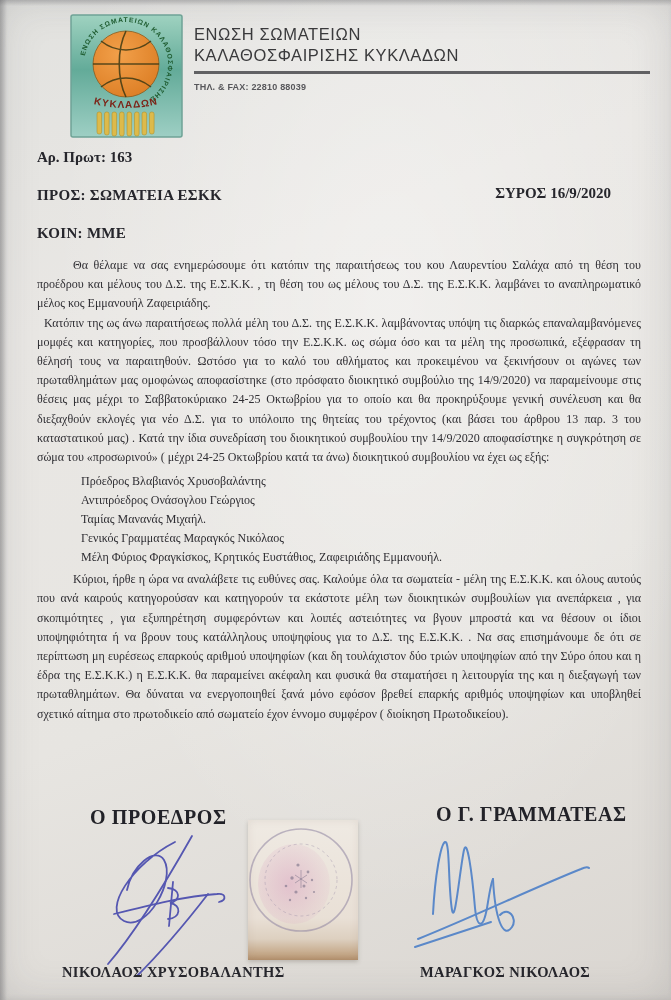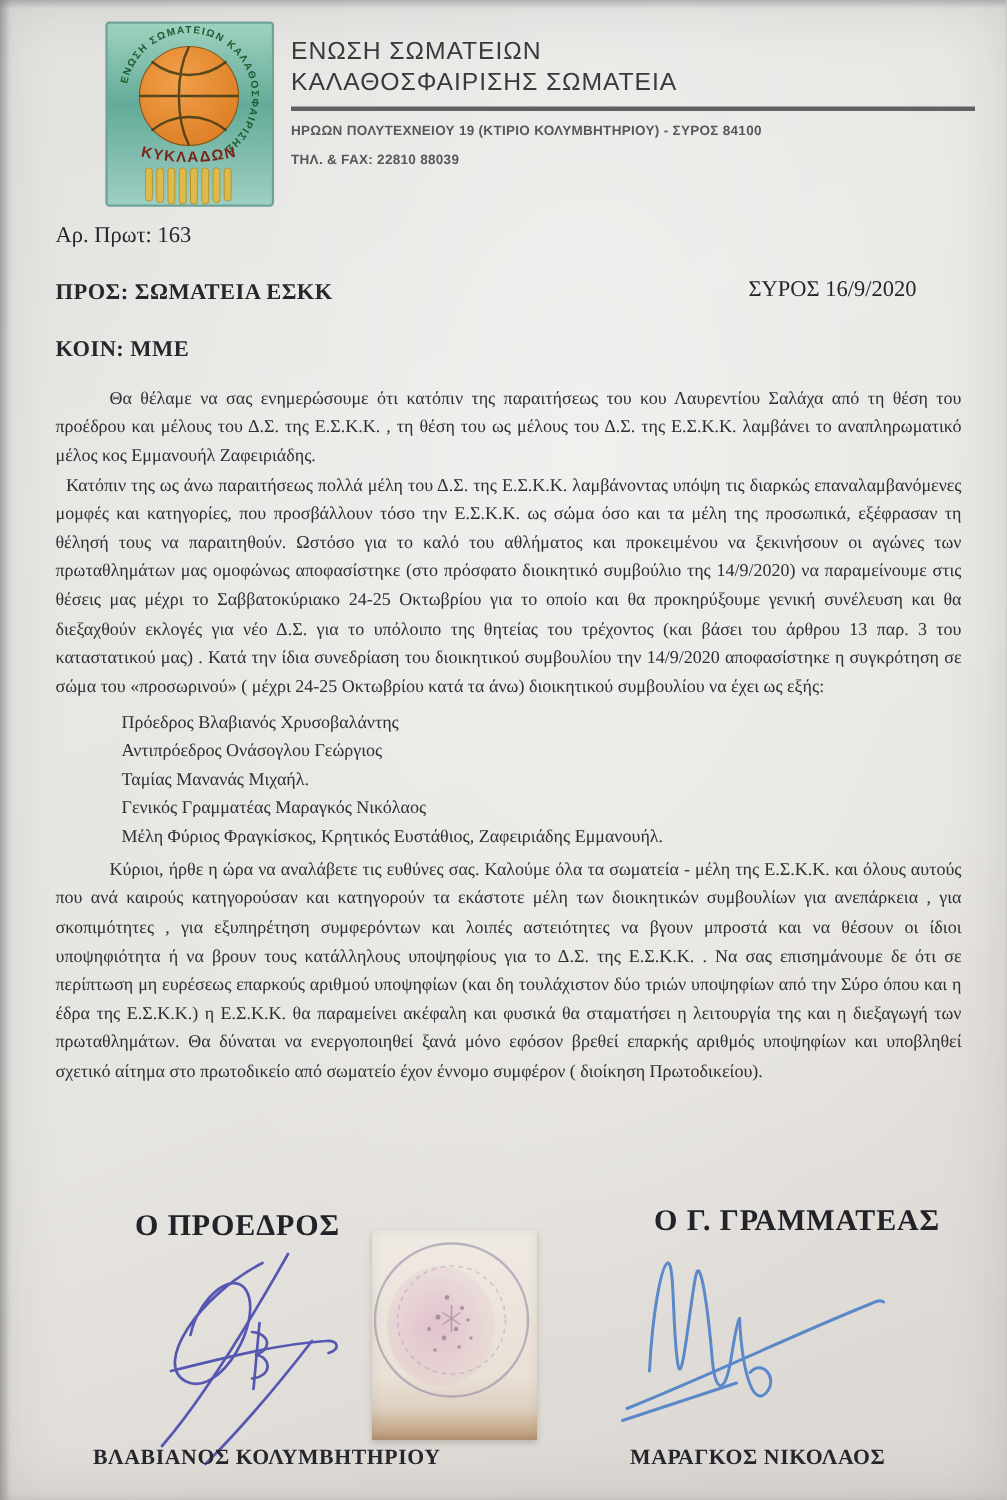--- a/index.html
+++ b/index.html
@@ -19,21 +19,21 @@
   
   .logo{position:absolute;left:70px;top:14px;width:113px;height:124px;}
   .org-block{position:absolute;left:194px;top:24px;width:456px;
     font-family:"Liberation Sans", sans-serif;}
   .org-name{font-size:16.5px;line-height:21px;font-weight:normal;color:#3a3a3c;letter-spacing:.6px;}
   .rule{height:2.5px;background:#49494c;margin-top:5px;opacity:.85;}
   .addr{margin-top:7px;font-size:9px;line-height:12px;font-weight:bold;color:#57575b;letter-spacing:.2px;}
 
   
   .meta-row{position:absolute;left:37px;top:149px;width:574px;display:flex;
-    justify-content:space-between;font-weight:normal;font-size:15px;color:#26262c;text-align:center;}
+    justify-content:space-between;font-weight:bold;font-size:15px;color:#26262c;text-align:center;}
   .meta-row .right{padding-right:0;margin-top:36px;}
   .to-line{position:absolute;left:37px;top:187px;font-weight:bold;font-size:15px;color:#26262c;letter-spacing:.3px;}
   .cc-line{position:absolute;left:37px;top:225px;font-weight:bold;font-size:15px;color:#26262c;letter-spacing:.3px;}
 
   
   .body-text{position:absolute;left:37px;top:256px;width:604px;
     font-size:12px;line-height:19.2px;text-align:justify;color:#2f2e33;}
   .body-text p{margin:0;}
   .p-first{text-indent:36px;}
   .p-cont{text-indent:7px;}
@@ -99,23 +99,22 @@
         <rect x="57" y="98" width="4.6" height="24" rx="2"></rect>
         <rect x="64.5" y="98" width="4.6" height="24" rx="2"></rect>
         <rect x="72" y="98" width="4.6" height="23" rx="2"></rect>
         <rect x="79.5" y="98" width="4.6" height="22" rx="2"></rect>
       </g>
     </svg>
   </div>
 
   <div class="org-block">
     <div class="org-name">ΕΝΩΣΗ ΣΩΜΑΤΕΙΩΝ</div>
-    <div class="org-name">ΚΑΛΑΘΟΣΦΑΙΡΙΣΗΣ ΣΩΜΑΤΕΙΑ</div>
+    <div class="org-name">ΚΑΛΑΘΟΣΦΑΙΡΙΣΗΣ ΚΥΚΛΑΔΩΝ</div>
     <div class="rule"></div>
-    <div class="addr">ΗΡΩΩΝ ΠΟΛΥΤΕΧΝΕΙΟΥ 19 (ΚΤΙΡΙΟ ΚΟΛΥΜΒΗΤΗΡΙΟΥ) - ΣΥΡΟΣ 84100</div>
     <div class="addr">ΤΗΛ. &amp; FAX: 22810 88039</div>
   </div>
 
   <div class="meta-row">
     <span>Αρ. Πρωτ: 163</span>
     <span class="right">ΣΥΡΟΣ 16/9/2020</span>
   </div>
   <div class="to-line">ΠΡΟΣ: ΣΩΜΑΤΕΙΑ ΕΣΚΚ</div>
   <div class="cc-line">ΚΟΙΝ: ΜΜΕ</div>
 
@@ -177,15 +176,15 @@
 
   <svg class="sig-svg right" viewBox="0 0 200 135">
     <g fill="none" stroke="#4d80c8" stroke-width="2" stroke-linecap="round" opacity="0.9">
       <path d="M 20 88 C 22 48 28 18 32 16 C 37 14 35 60 39 84 C 42 100 47 42 51 24 C 54 11 59 46 62 82 C 64 102 70 104 74 82 C 76 70 78 56 80 53"></path>
       <path d="M 80 53 C 82 92 90 114 99 101 C 105 92 95 80 87 89"></path>
       <path d="M 5 113 C 62 90 125 60 168 43 C 172 41 175 41 176 42"></path>
       <path d="M 2 121 L 78 96"></path>
     </g>
   </svg>
 
-  <div class="sig-name left">ΒΛΑΒΙΑΝΟΣ ΚΟΛΥΜΒΗΤΗΡΙΟΥ</div>
+  <div class="sig-name left">ΝΙΚΟΛΑΟΣ ΧΡΥΣΟΒΑΛΑΝΤΗΣ</div>
   <div class="sig-name right">ΜΑΡΑΓΚΟΣ ΝΙΚΟΛΑΟΣ</div>
 </div>
 
 </body></html>

